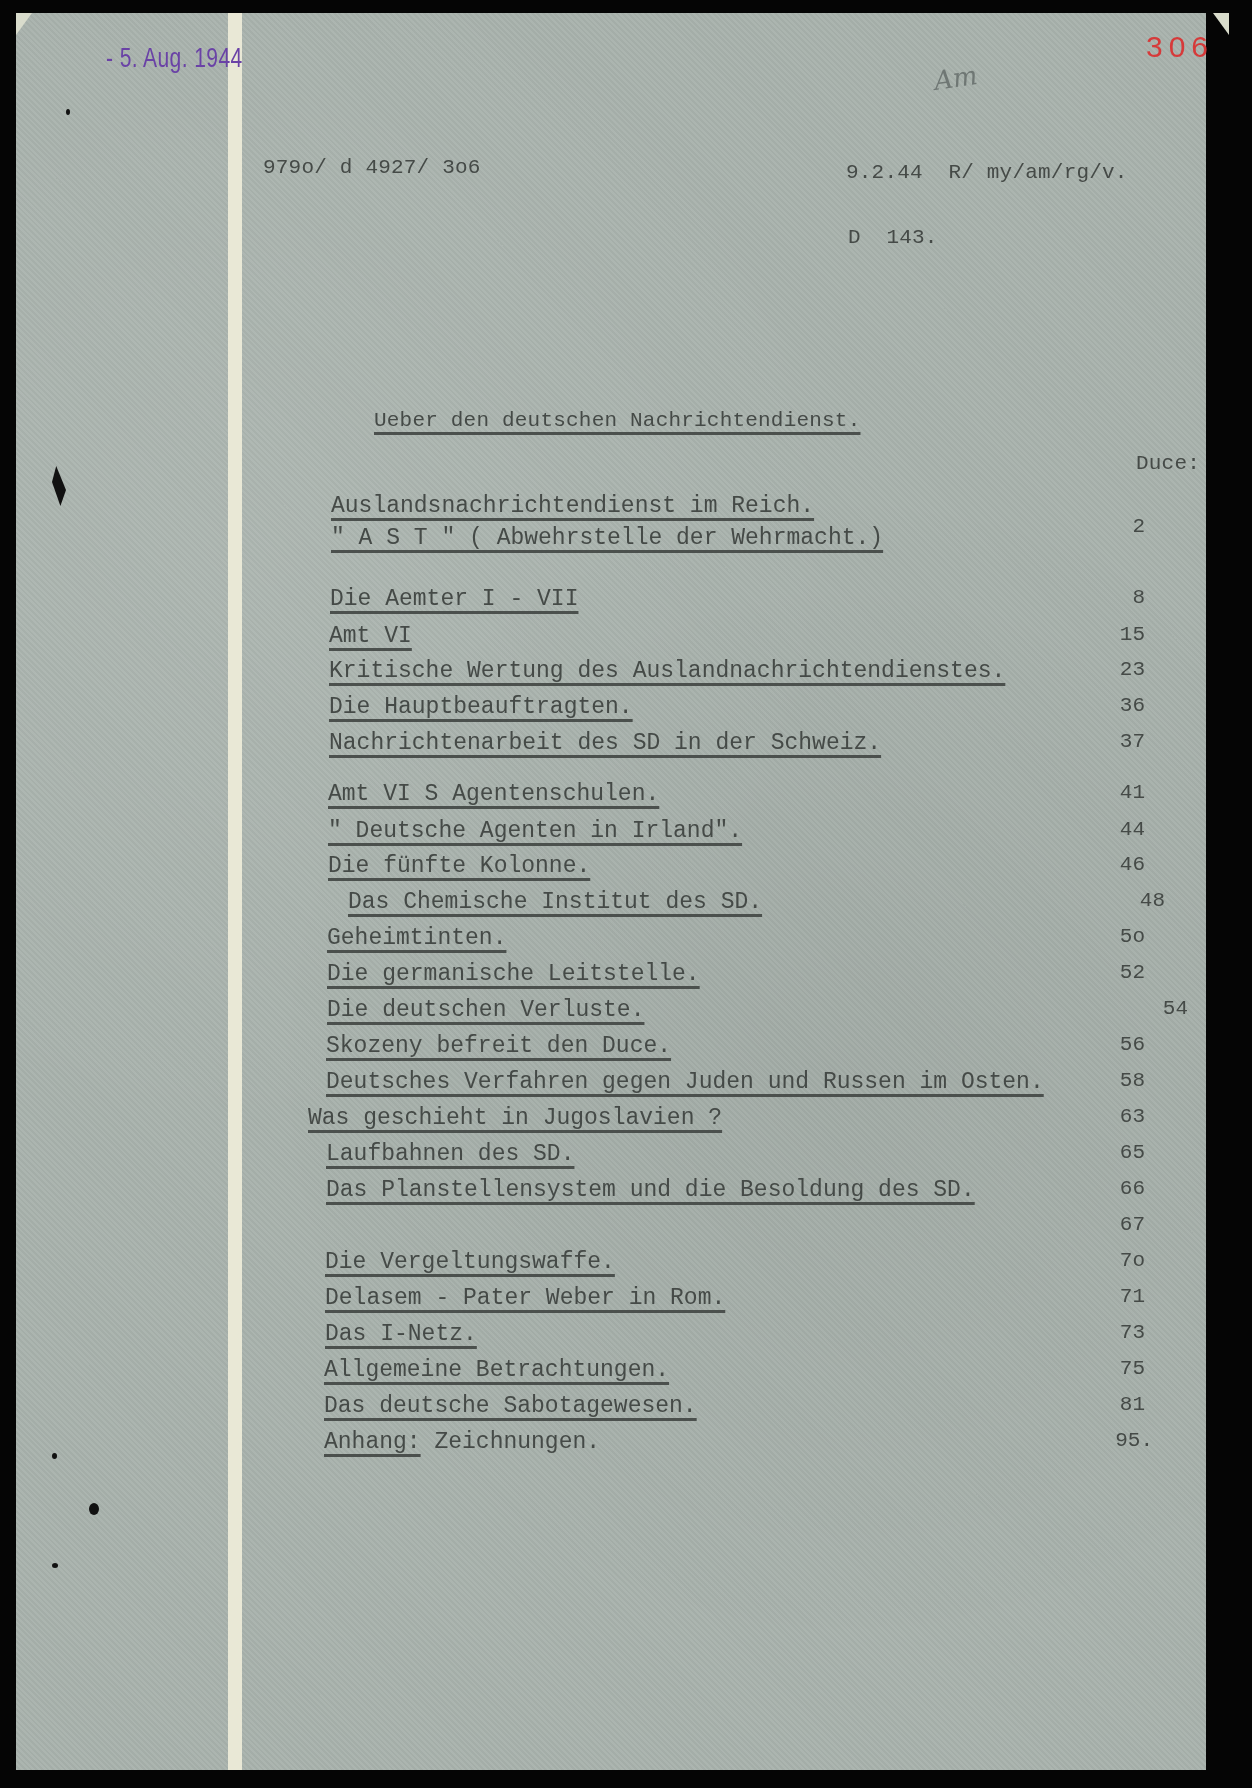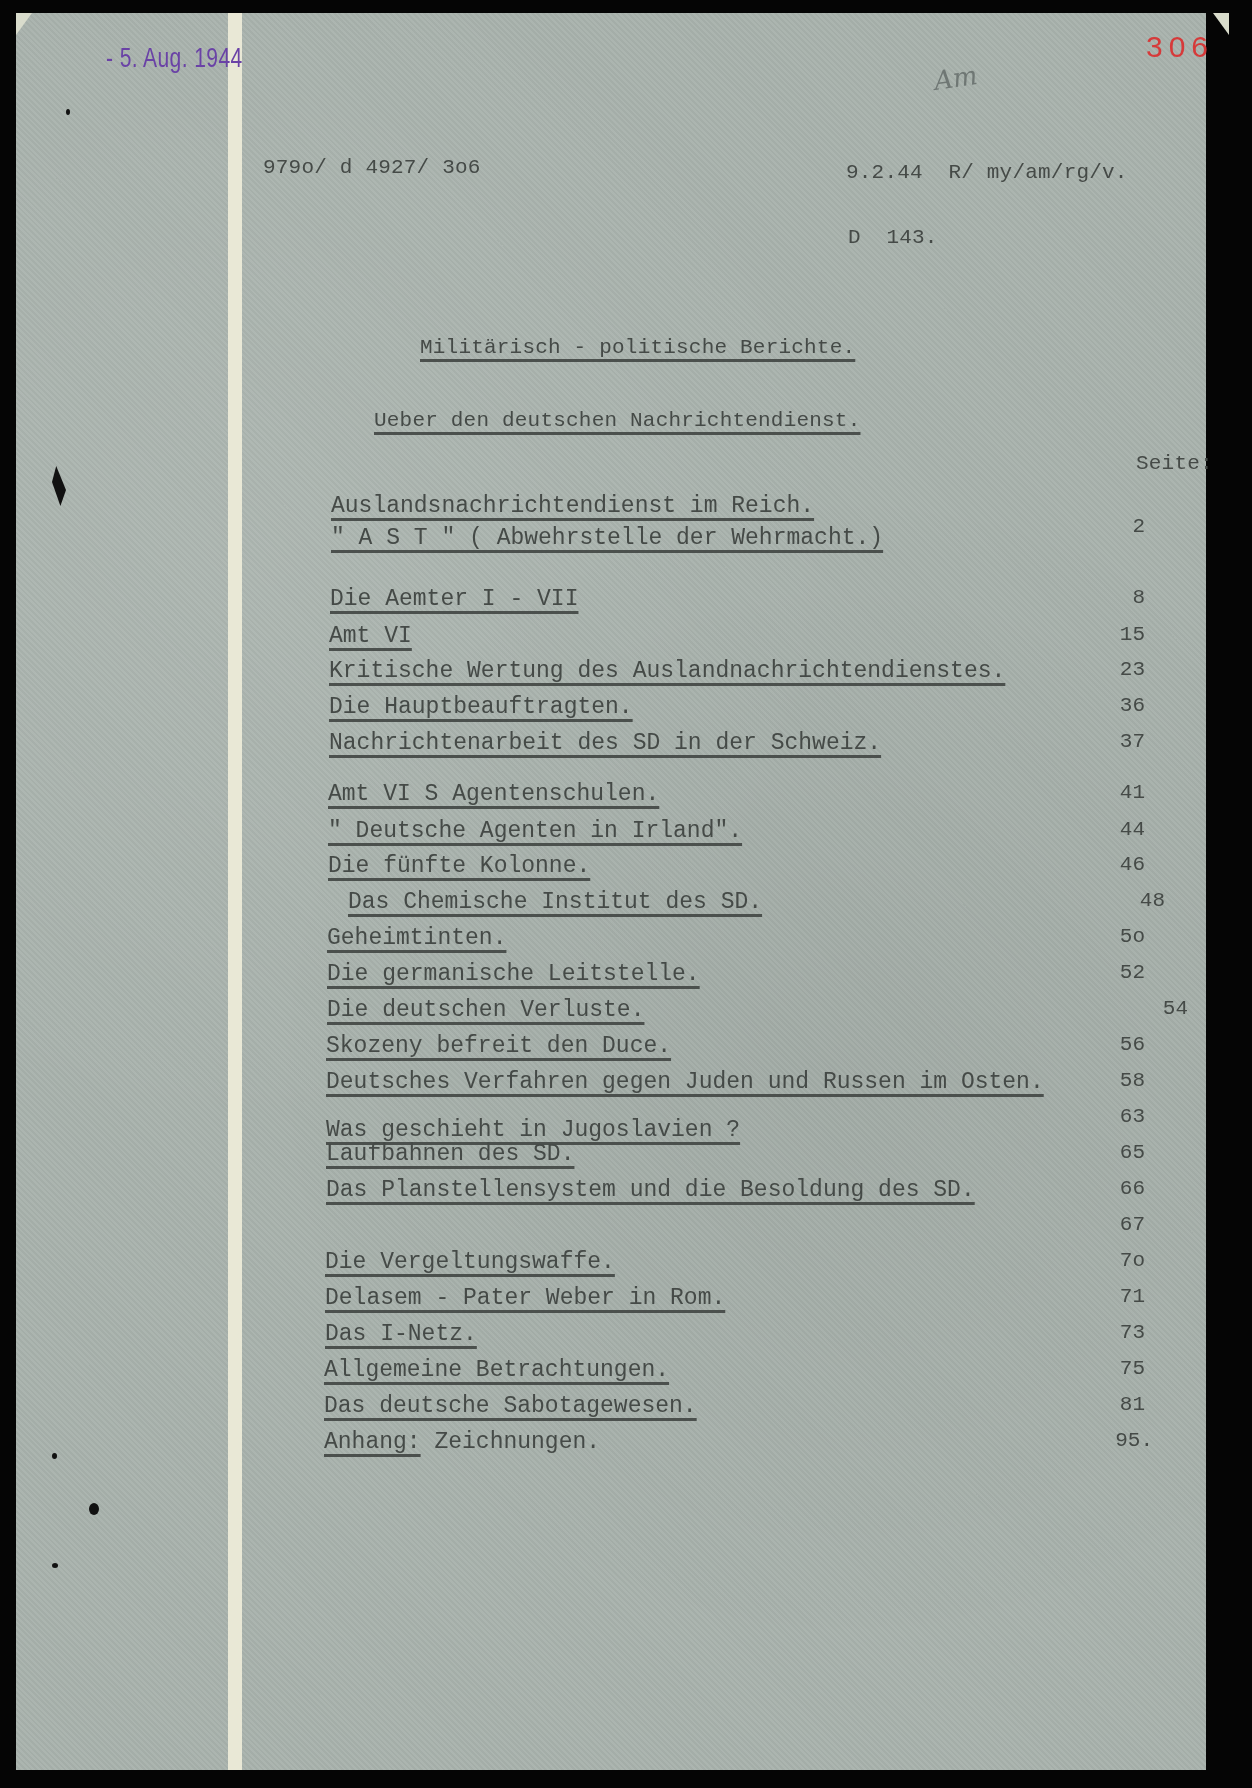--- a/index.html
+++ b/index.html
@@ -65,23 +65,22 @@
   <div class="punch" style="left:50px;top:96px;width:4px;height:6px;border-radius:50%;"></div>
 
   <div class="stamp">- 5. Aug. 1944</div>
   <div class="red-num">306</div>
   <div class="signature">Am</div>
 
   <div class="text" style="left:247px;top:143px;">979o/ d 4927/ 3o6</div>
   <div class="text" style="left:830px;top:148px;">9.2.44  R/ my/am/rg/v.</div>
   <div class="text" style="left:832px;top:213px;">D  143.</div>
 
-  <div class="text u" style="left:404px;top:323px;">Militärisch - politische Berichte.</div>
   <div class="text u" style="left:358px;top:396px;">Ueber den deutschen Nachrichtendienst.</div>
-  <div class="text" style="left:1120px;top:439px;">Seite:</div>
+  <div class="text" style="left:1120px;top:439px;">Duce:</div>
 
   <div>
     <div class="toc-row" style="top:480px;">
       <span class="toc-title u" style="left:315px;">Auslandsnachrichtendienst im Reich.</span>
     </div>
     <div class="toc-row" style="top:512px;">
       <span class="toc-title u" style="left:315px;">" A S T " ( Abwehrstelle der Wehrmacht.)</span>
       <span class="toc-page" style="top:-10px;">2</span>
     </div>
     <div class="toc-row" style="top:573px;">
@@ -134,21 +133,21 @@
     </div>
     <div class="toc-row" style="top:1020px;">
       <span class="toc-title u" style="left:310px;">Skozeny befreit den Duce.</span>
       <span class="toc-page">56</span>
     </div>
     <div class="toc-row" style="top:1056px;">
       <span class="toc-title u" style="left:310px;">Deutsches Verfahren gegen Juden und Russen im Osten.</span>
       <span class="toc-page">58</span>
     </div>
     <div class="toc-row" style="top:1092px;">
-      <span class="toc-title u" style="left:310px;margin-top:12px;">Was geschieht in Jugoslavien ?</span>
+      <span class="toc-title u" style="left:292px;">Was geschieht in Jugoslavien ?</span>
       <span class="toc-page">63</span>
     </div>
     <div class="toc-row" style="top:1128px;">
       <span class="toc-title u" style="left:310px;">Laufbahnen des SD.</span>
       <span class="toc-page">65</span>
     </div>
     <div class="toc-row" style="top:1164px;">
       <span class="toc-title u" style="left:310px;">Das Planstellensystem und die Besoldung des SD.</span>
       <span class="toc-page">66</span>
     </div>

